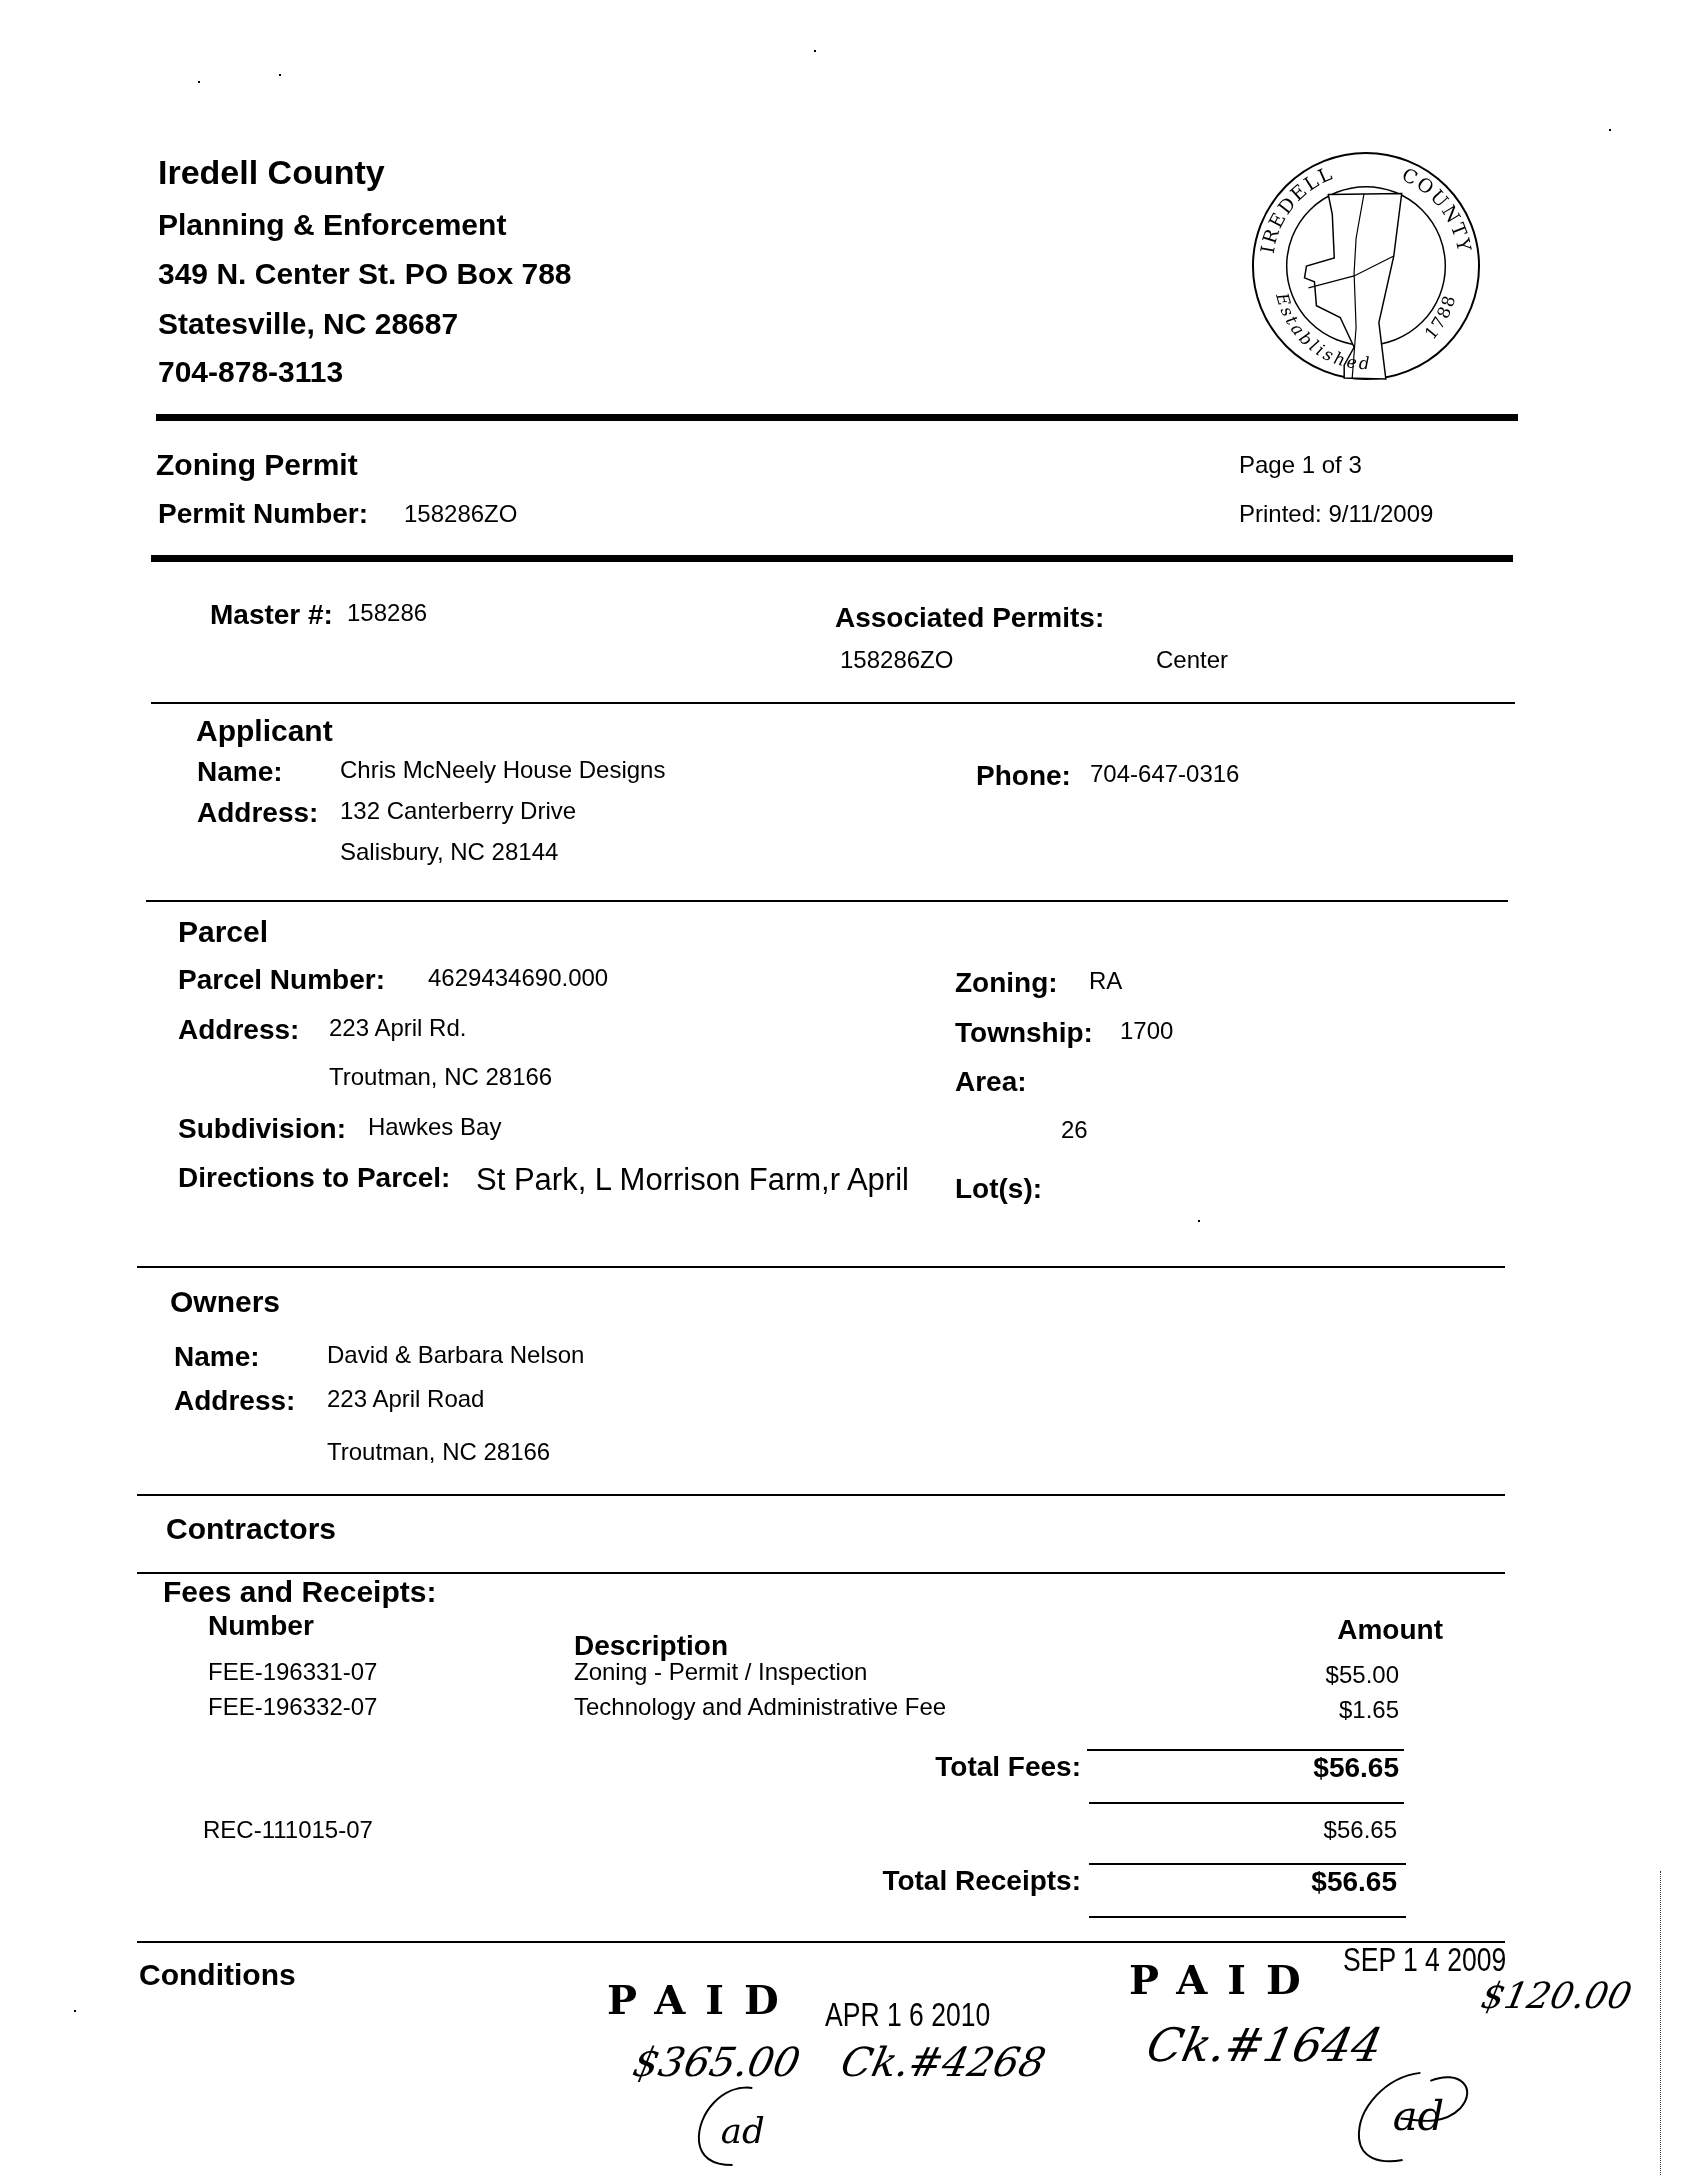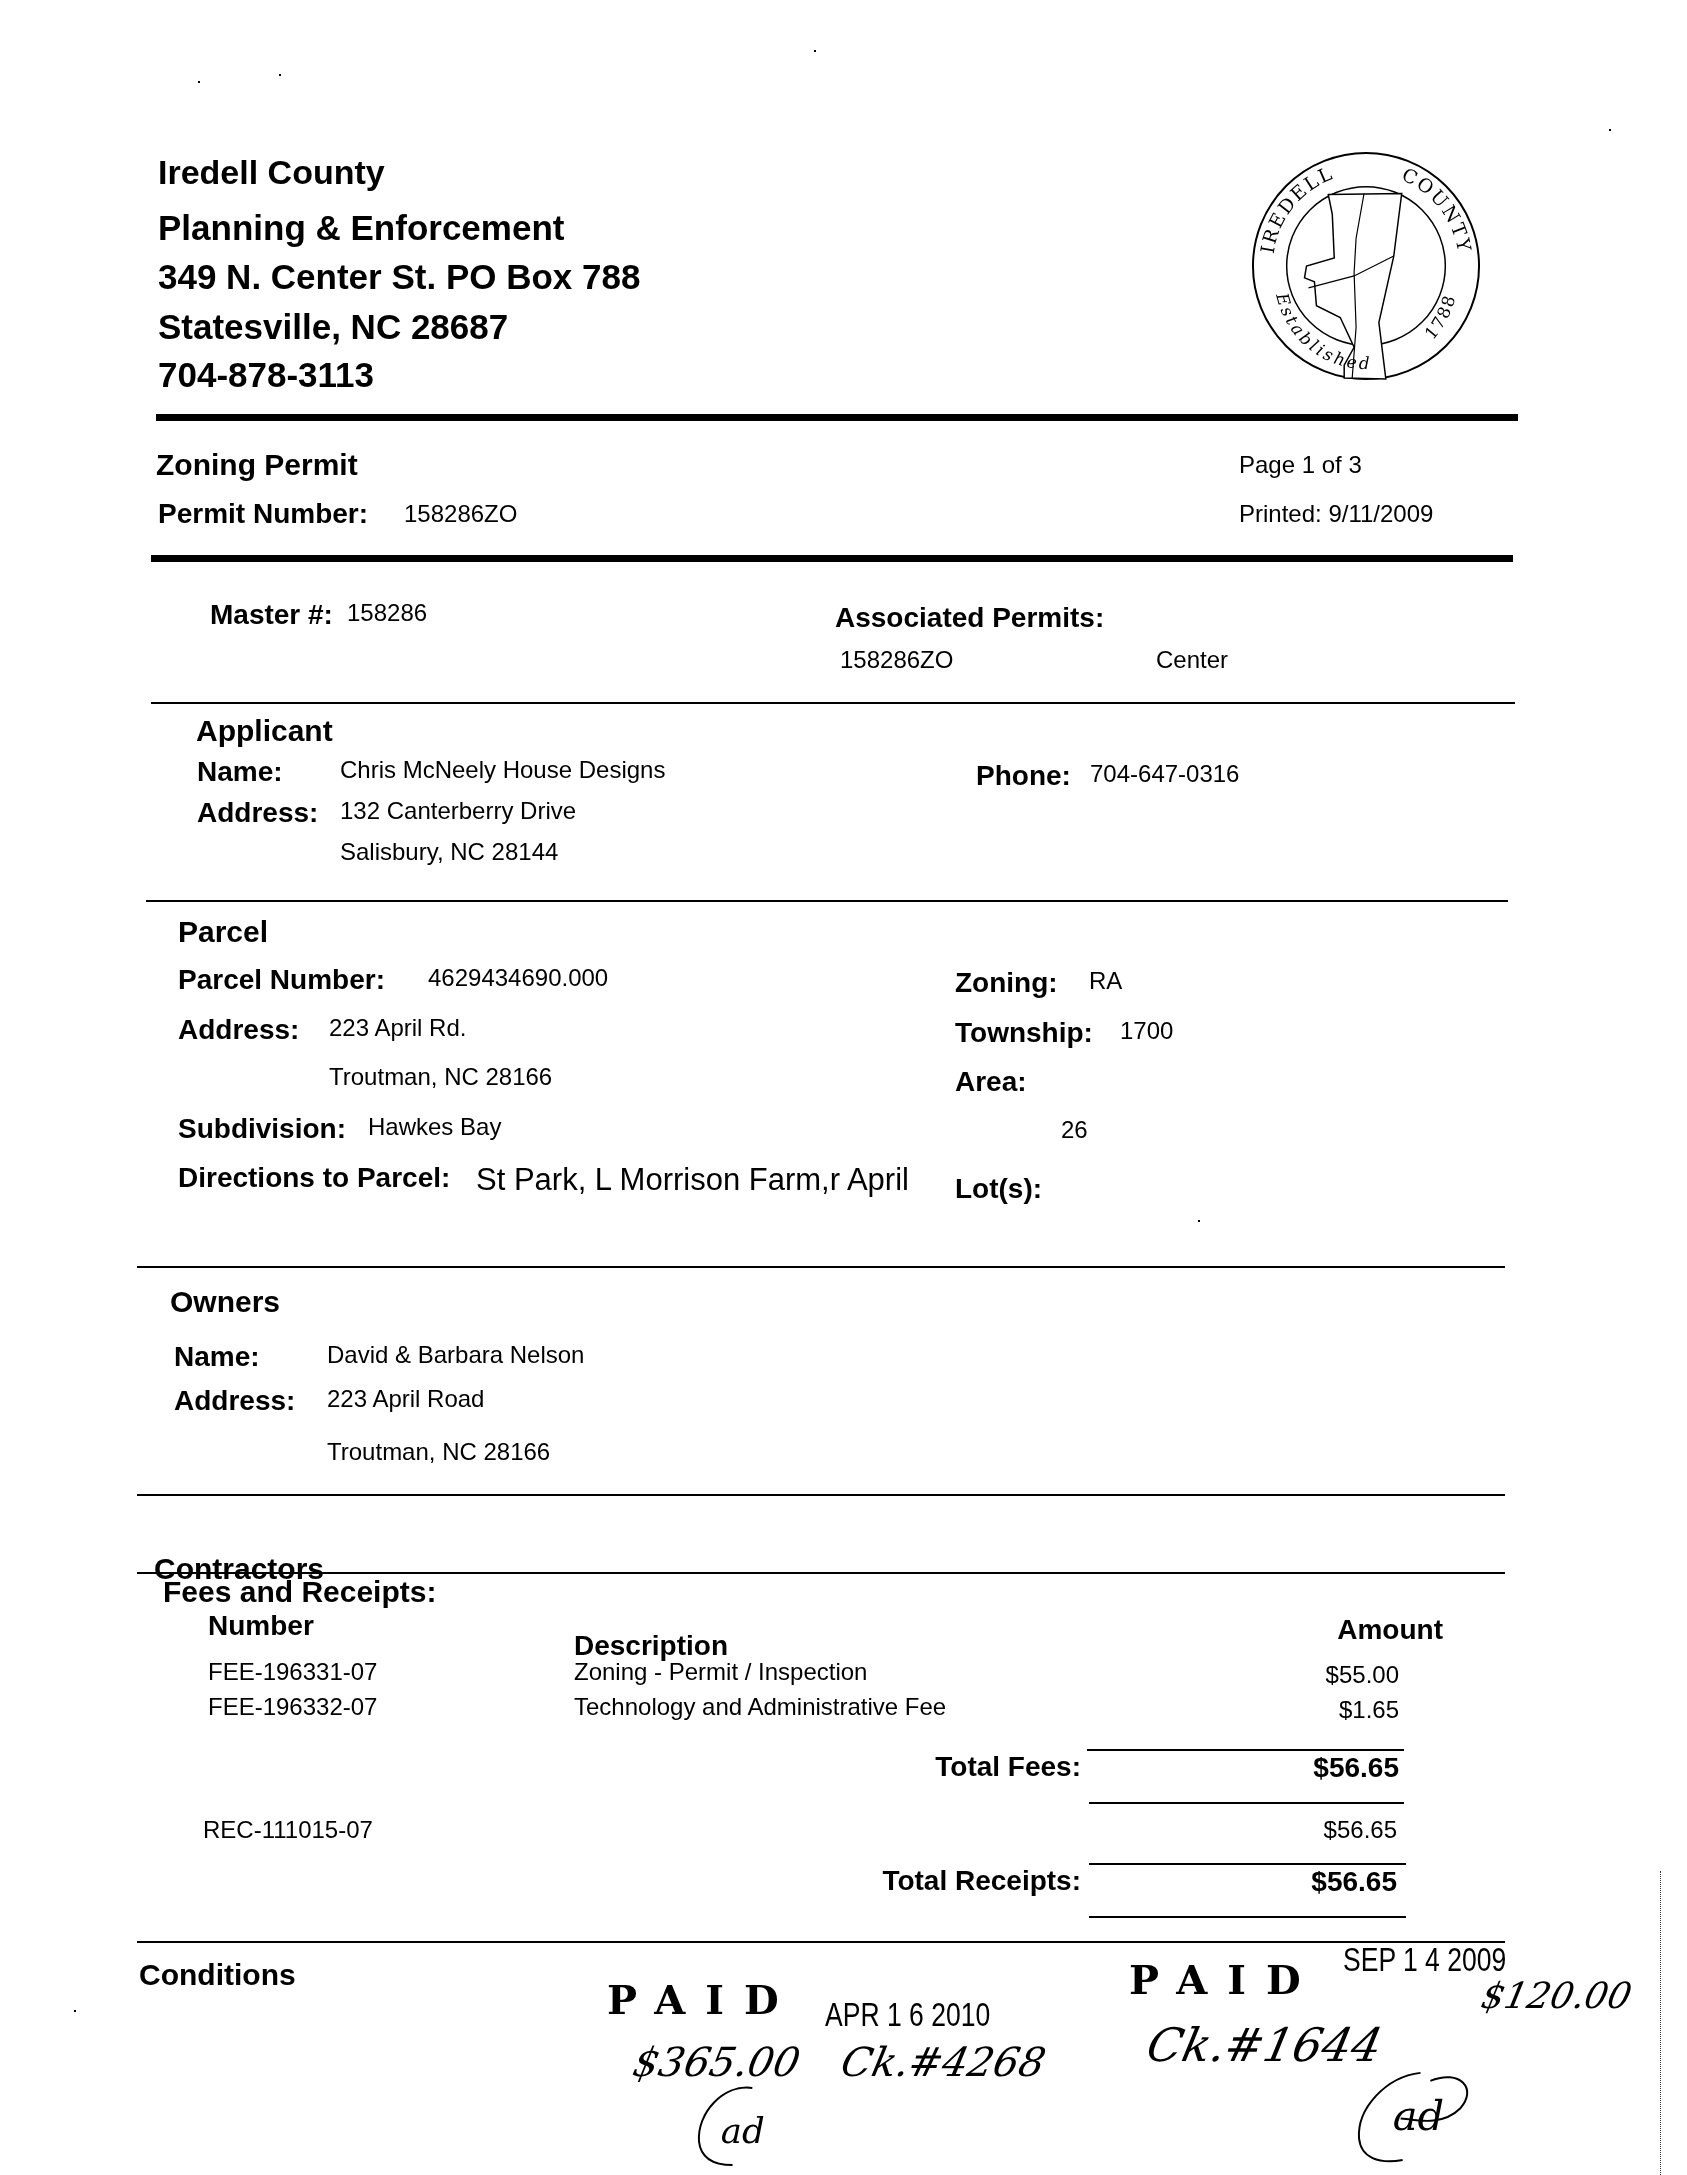--- a/index.html
+++ b/index.html
@@ -1,20 +1,20 @@
 <!DOCTYPE html>
 <html><head>
 <meta charset="utf-8">
 <style>
   html, body { margin:0; padding:0; background:#fff; }
   body { width:1687px; height:2175px; position:relative; overflow:hidden;
          font-family:"Liberation Sans", sans-serif; color:#000; }
   .abs { position:absolute; white-space:nowrap; }
   .hdr { font-size:34px; font-weight:bold; line-height:1; }
-  .hdr2 { font-size:35px; font-weight:bold; line-height:1; }
+  .hdr2 { font-size:30px; font-weight:bold; line-height:1; }
   .sec { font-size:30px; font-weight:bold; line-height:1; }
   .lbl { font-size:28px; font-weight:bold; line-height:1; }
   .val { font-size:24px; font-weight:normal; line-height:1; }
   .rule-thick { position:absolute; height:7px; background:#000; }
   .rule { position:absolute; height:2px; background:#000; }
   .rule-amt { position:absolute; height:2px; background:#000; }
   .right { text-align:right; }
   .stamp-paid { font-family:"DejaVu Serif", serif; font-weight:bold; font-size:40px; letter-spacing:20px; line-height:1; }
   .stamp-date { font-family:"Liberation Sans", sans-serif; font-size:34px; transform:scaleX(0.78); transform-origin:left bottom; line-height:1; }
   .hand { font-family:"DejaVu Serif", serif; font-style:italic; font-size:40px; line-height:1; transform:skewX(-12deg); }
@@ -117,21 +117,21 @@
   <div class="abs sec" style="left:170px;top:1287px;">Owners</div>
   <div class="abs lbl" style="left:174px;top:1343px;">Name:</div>
   <div class="abs val" style="left:327px;top:1343px;">David &amp; Barbara Nelson</div>
   <div class="abs lbl" style="left:174px;top:1387px;">Address:</div>
   <div class="abs val" style="left:327px;top:1387px;">223 April Road</div>
   <div class="abs val" style="left:327px;top:1440px;">Troutman, NC 28166</div>
 </div>
 
 <div class="rule" style="left:137px;top:1494px;width:1368px;"></div>
 
-<div class="abs sec" style="left:154px;top:1514px;margin-top:40px;">Contractors</div>
+<div class="abs sec" style="left:166px;top:1514px;">Contractors</div>
 
 <div class="rule" style="left:137px;top:1572px;width:1368px;"></div>
 
 <div>
   <div class="abs sec" style="left:163px;top:1577px;">Fees and Receipts:</div>
   <div class="abs lbl" style="left:208px;top:1612px;">Number</div>
   <div class="abs lbl" style="left:574px;top:1632px;">Description</div>
   <div class="abs lbl right" style="left:1245px;top:1616px;width:198px;">Amount</div>
 
   <div>

